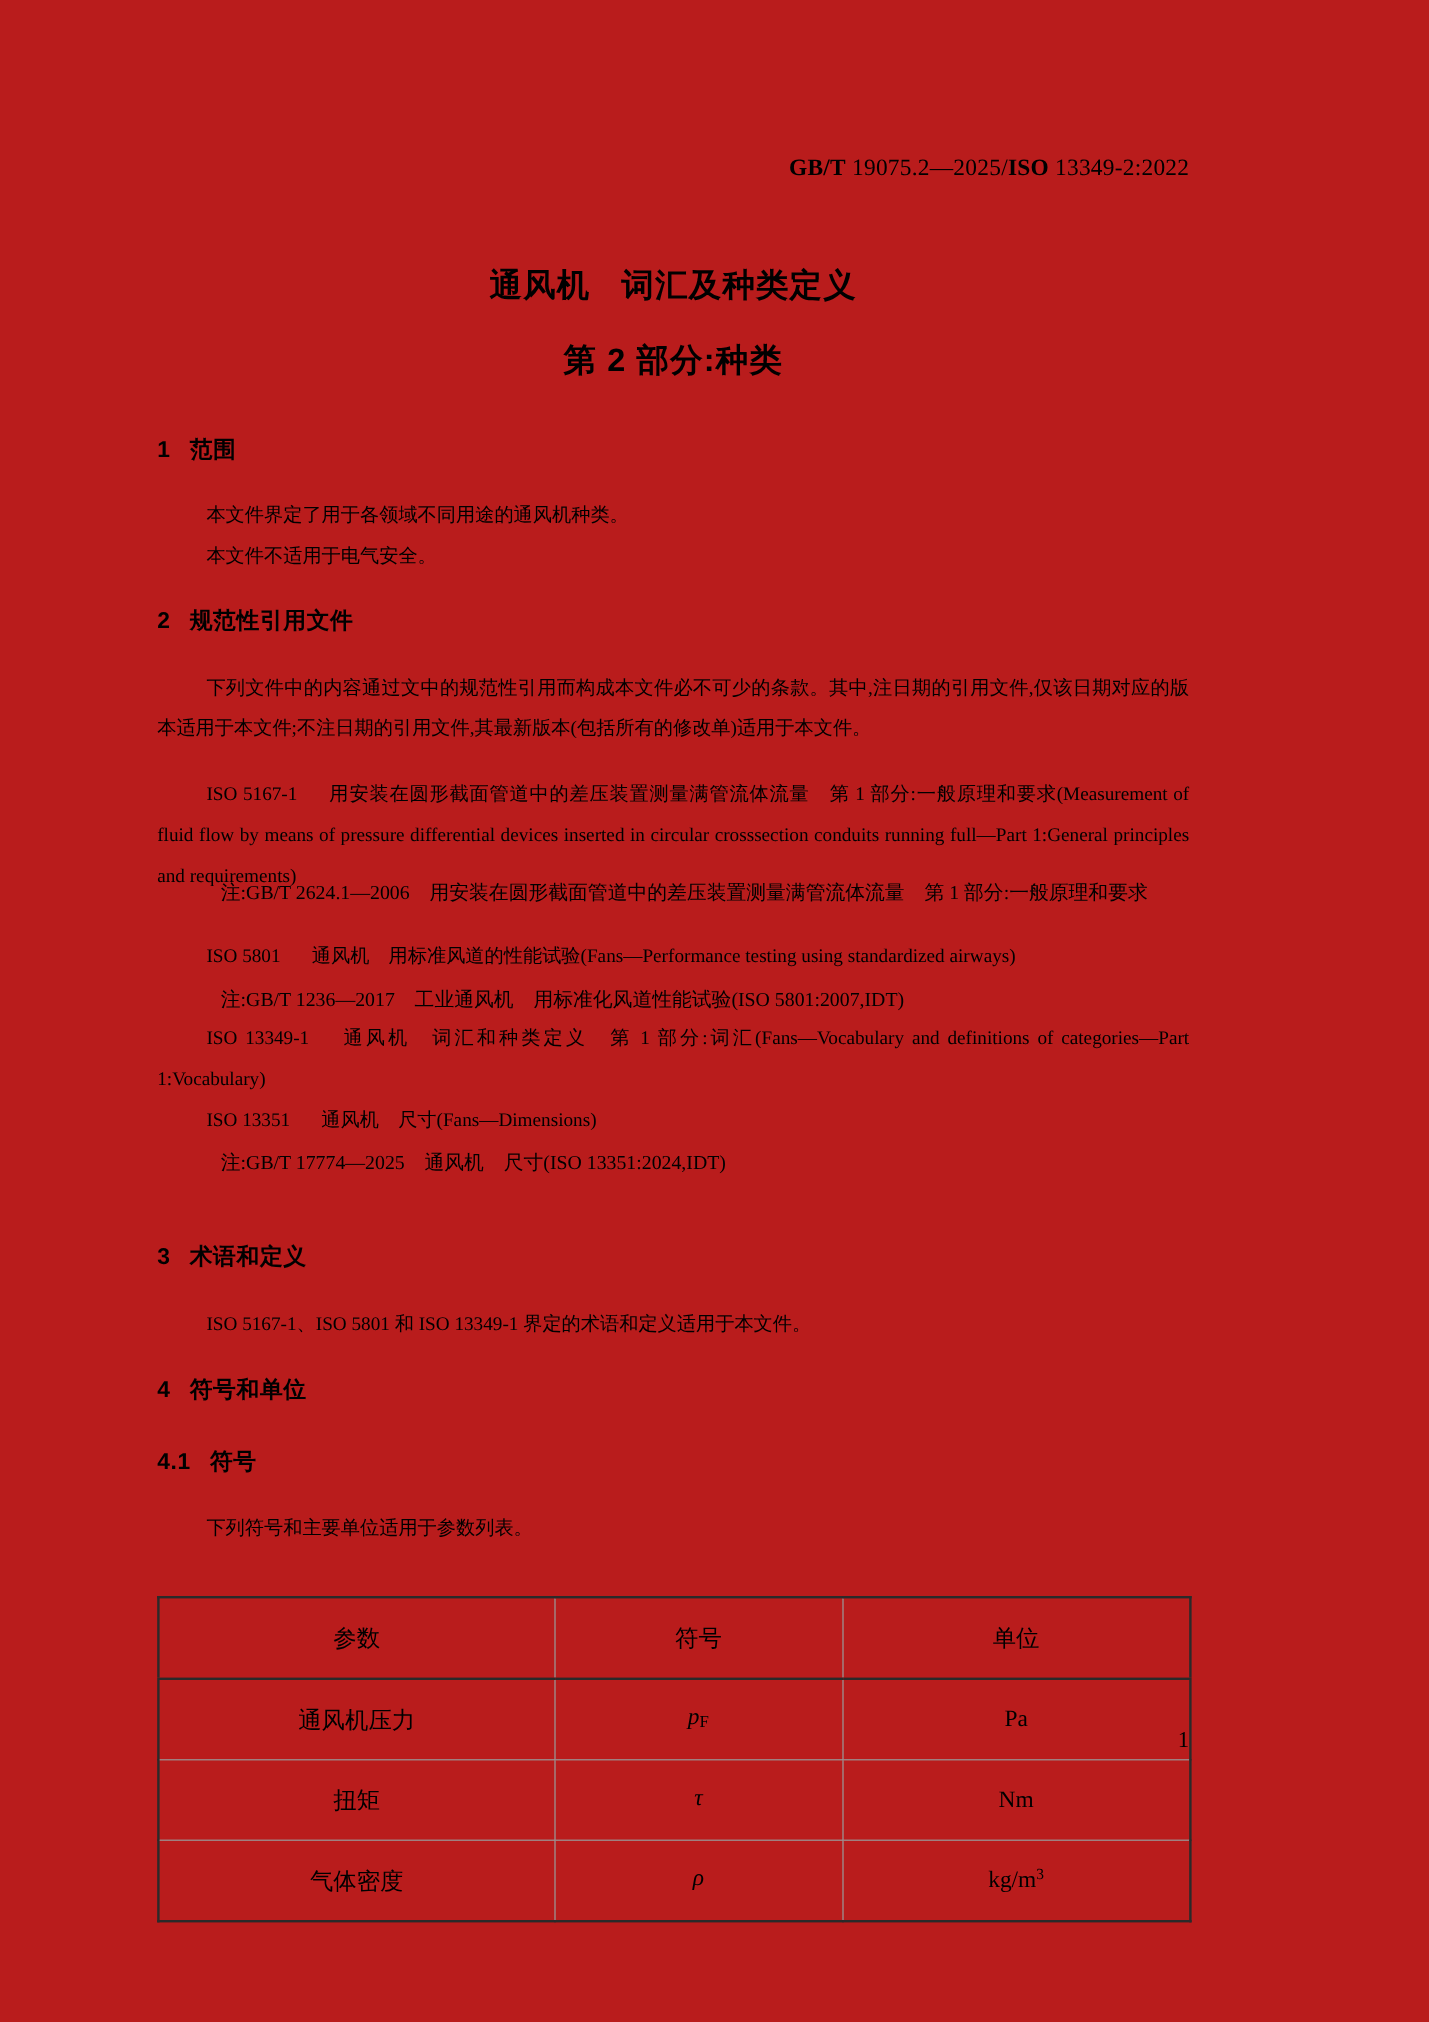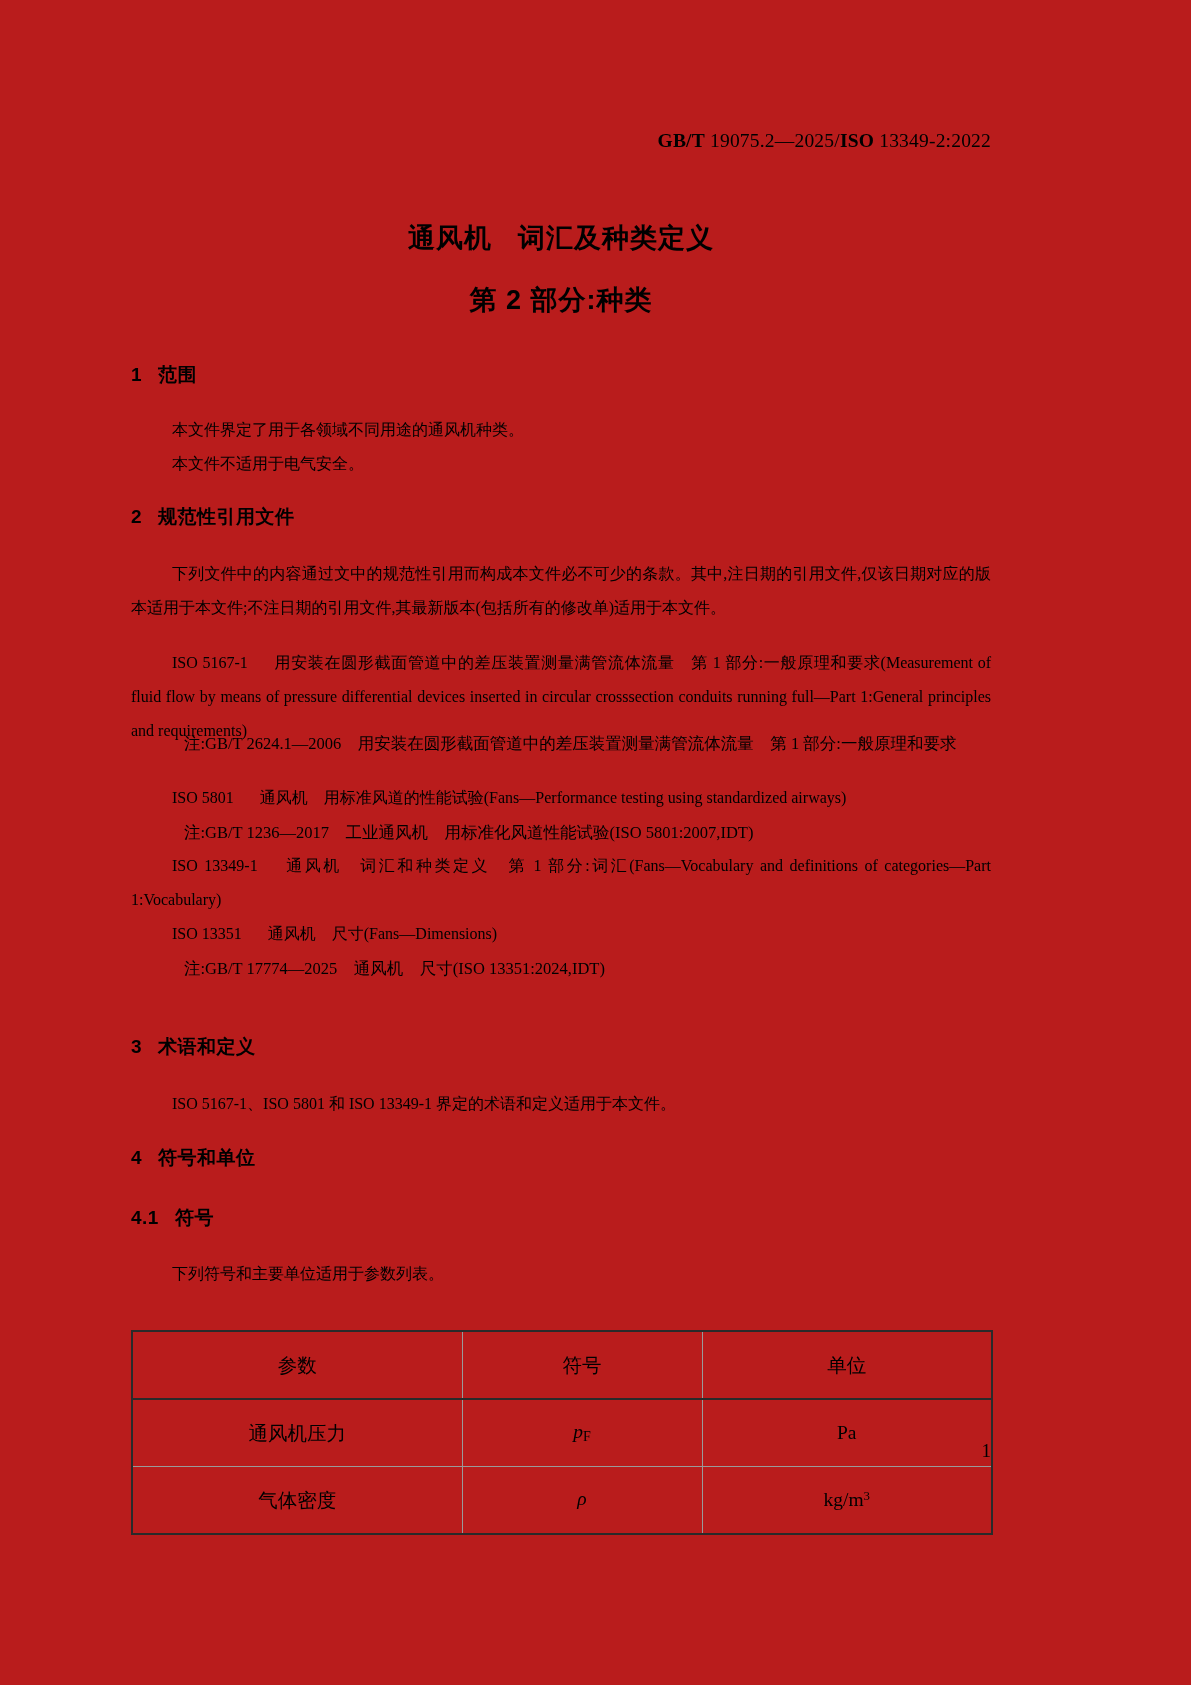--- a/index.html
+++ b/index.html
@@ -212,20 +212,25 @@
             <th>单位</th>
           </tr>
         </thead>
         <tbody>
           <tr>
             <td>通风机压力</td>
             <td><span class="it">p</span><span class="sub-s">F</span></td>
             <td><span class="en">Pa</span><span class="sup-s"></span><span class="en"></span></td>
           </tr>
           <tr>
+            <td>扭矩</td>
+            <td><span class="it">τ</span><span class="sub-s"></span></td>
+            <td><span class="en">Nm</span><span class="sup-s"></span><span class="en"></span></td>
+          </tr>
+          <tr>
             <td>气体密度</td>
             <td><span class="it">ρ</span><span class="sub-s"></span></td>
             <td><span class="en">kg/m</span><span class="sup-s">3</span><span class="en"></span></td>
           </tr>
         </tbody>
       </table>
     </div>
 
     <div class="pageno">1</div>
 

